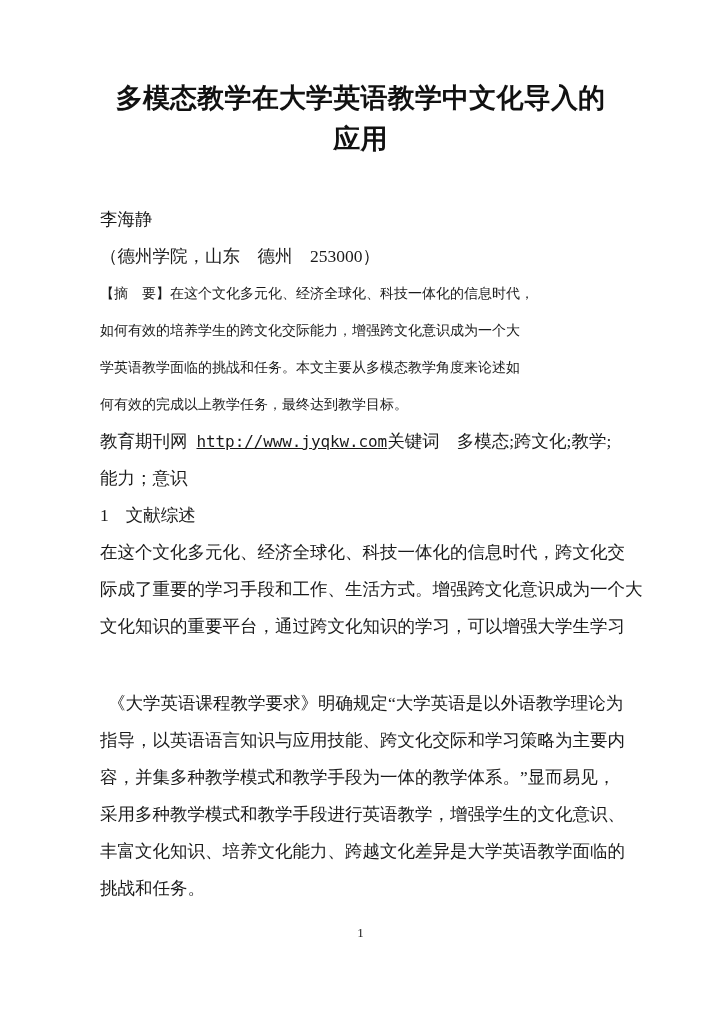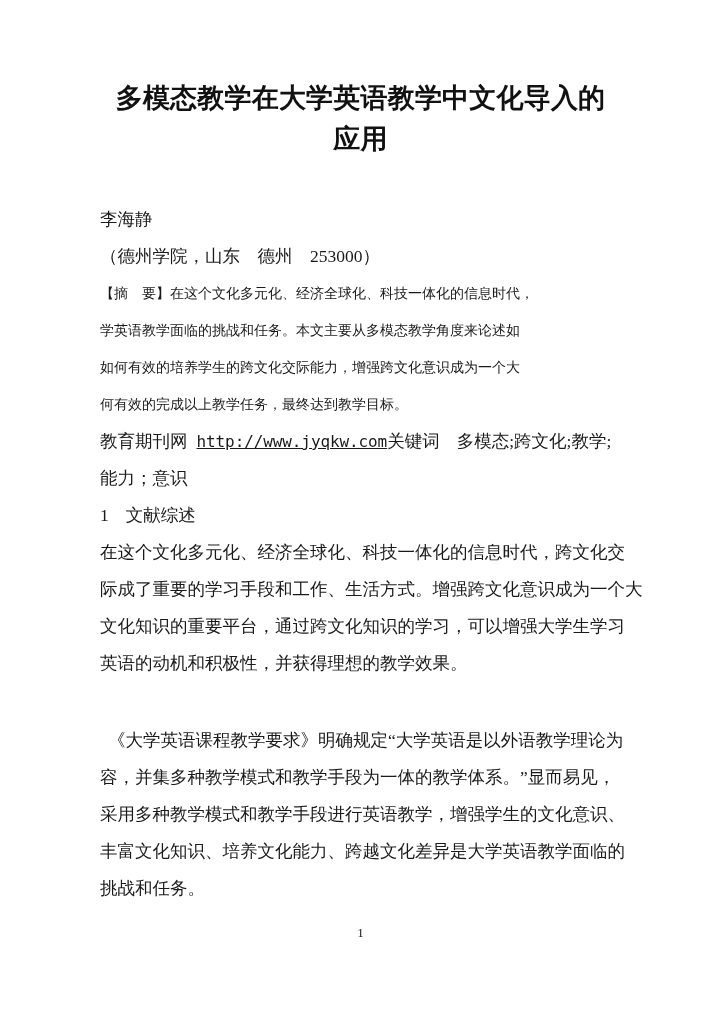--- a/index.html
+++ b/index.html
@@ -102,36 +102,36 @@
       <span>应用</span>
     </h1>
 
     <div class="body-block">
 
       <div class="line author-line">李海静</div>
 
       <div class="line affil-line">（德州学院，山东　德州　253000）</div>
 
       <div class="line abs-line">【摘　要】在这个文化多元化、经济全球化、科技一体化的信息时代，</div>
+      <div class="line abs-line">如何有效的培养学生的跨文化交际能力，增强跨文化意识成为一个大</div>
       <div class="line abs-line">学英语教学面临的挑战和任务。本文主要从多模态教学角度来论述如</div>
-      <div class="line abs-line">如何有效的培养学生的跨文化交际能力，增强跨文化意识成为一个大</div>
       <div class="line abs-line">何有效的完成以上教学任务，最终达到教学目标。</div>
 
       <div class="line kw-line"><span>教育期刊网</span><span class="wsp-half"></span><span class="mono">http://www.jyqkw.com</span><span>关键词</span><span class="wsp"></span><span>多模态;跨文化;教学;</span></div>
 
       <div class="line kw-line">能力；意识</div>
 
       <div class="line sec-line"><span>1</span><span class="wsp"></span><span>文献综述</span></div>
 
       <div class="line">在这个文化多元化、经济全球化、科技一体化的信息时代，跨文化交</div>
       <div class="line">际成了重要的学习手段和工作、生活方式。增强跨文化意识成为一个大</div>
       <div class="line">文化知识的重要平台，通过跨文化知识的学习，可以增强大学生学习</div>
-      <div class="line">英语的动机和积极性，并获得理想的教学效果。</div>
 
       <div class="line indent1">《大学英语课程教学要求》明确规定“大学英语是以外语教学理论为</div>
+      <div class="line">指导，以英语语言知识与应用技能、跨文化交际和学习策略为主要内</div>
       <div class="line">容，并集多种教学模式和教学手段为一体的教学体系。”显而易见，</div>
       <div class="line">采用多种教学模式和教学手段进行英语教学，增强学生的文化意识、</div>
       <div class="line">丰富文化知识、培养文化能力、跨越文化差异是大学英语教学面临的</div>
       <div class="line">挑战和任务。</div>
 
     </div>
   </div>
 
   <div class="page-number">1</div>
 

